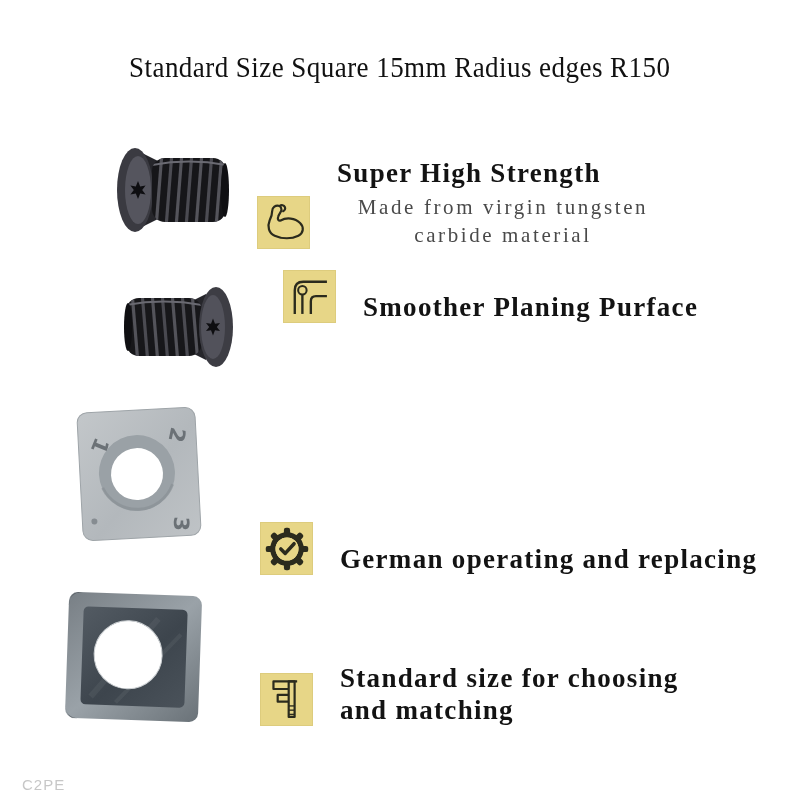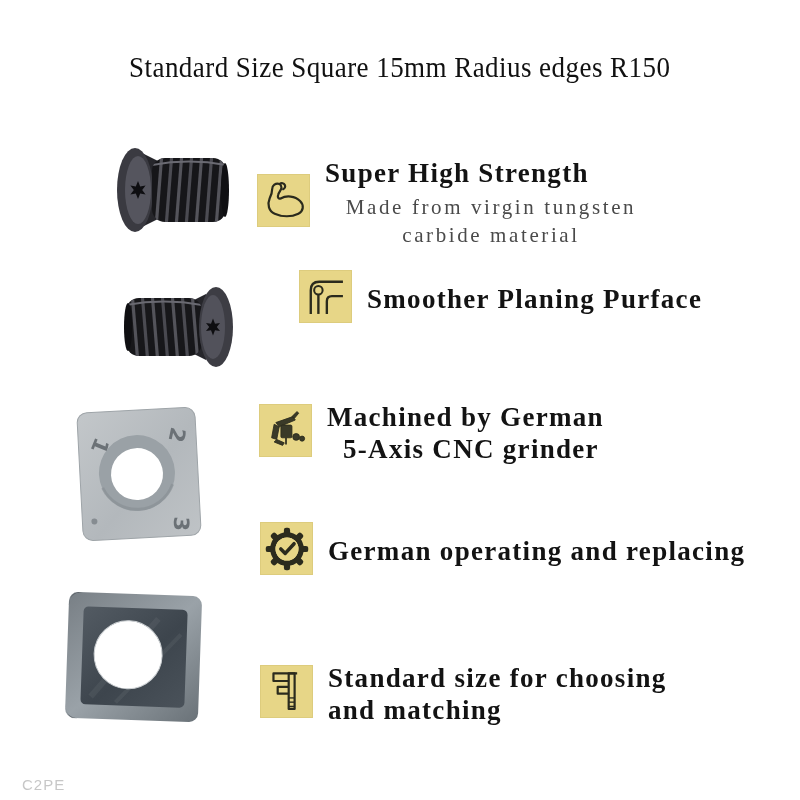--- a/index.html
+++ b/index.html
@@ -7,21 +7,21 @@
     position:relative;width:800px;height:800px;background:#ffffff;overflow:hidden;
     font-family:"Liberation Serif","DejaVu Serif",serif;color:#141414;border-radius:30px;
   }
   
   .page-title{position:absolute;top:50px;left:0;right:0;text-align:center;}
   .page-title span{
     display:inline-block;font-size:30px;font-weight:500;letter-spacing:0.5px;
     transform:scaleX(0.9);transform-origin:center;white-space:nowrap;color:#111;
   }
   
-  .feature{position:absolute;display:flex;align-items:center;}
+  .feature{position:absolute;display:flex;align-items:flex-end;gap:12px;}
   .icon-box{
     width:53px;height:53px;background:#e7d687;flex:0 0 53px;
     display:flex;align-items:center;justify-content:center;
     box-shadow:0 0 0 1px #ddcc7d inset;
   }
   .f-text{margin-left:15px;padding-top:5px;}
   .f-title{
     font-size:27px;font-weight:700;letter-spacing:1.3px;line-height:32px;
     color:#131313;white-space:nowrap;
   }
@@ -155,54 +155,34 @@
     </div>
     <div class="f-text">
       <div class="f-title">Super High Strength</div>
       <div class="f-subwrap">
         <div class="f-sub">Made from virgin tungsten</div>
         <div class="f-sub">carbide material</div>
       </div>
     </div>
   </div>
 
-  <div class="feature" style="left:271px;top:270px;padding-left:28px;">
+  <div class="feature" style="left:255px;top:270px;padding-left:28px;">
     <div class="icon-box">
       <svg width="44" height="44" viewBox="0 0 52 52">
         <path d="M8 46 L8 18 Q8 8 18 8 L46 8" fill="none" stroke="#2b2b1d" stroke-width="2.8"></path>
         <path d="M27 46 L27 31 Q27 25 33 25 L46 25" fill="none" stroke="#2b2b1d" stroke-width="2.8"></path>
         <circle cx="17" cy="18" r="5" fill="none" stroke="#2b2b1d" stroke-width="2.4"></circle>
         <line x1="17" y1="23" x2="17" y2="46" stroke="#2b2b1d" stroke-width="2.8"></line>
       </svg>
     </div>
     <div class="f-text">
       <div class="f-title">Smoother Planing Purface</div>
     </div>
   </div>
 
-  <div class="feature" style="left:259px;top:396px;">
-    <div class="icon-box">
-      <svg width="44" height="44" viewBox="0 0 52 52">
-        <g fill="#3a3a28" stroke="#2b2b1d" stroke-width="1">
-          <path d="M14 16 L34 9 L37 13 L18 21 Z"></path>
-          <rect x="20" y="19" width="13" height="15" rx="1.5"></rect>
-          <path d="M12 18 L9 34 L15 36 L18 21 Z"></path>
-          <circle cx="38" cy="33" r="4"></circle>
-          <circle cx="45" cy="35" r="3"></circle>
-          <path d="M33 9 L39 3 L41 5 L36 11 Z"></path>
-          <path d="M15 36 L24 40 L22 43 L12 39 Z"></path>
-        </g>
-        <line x1="26" y1="34" x2="26" y2="42" stroke="#2b2b1d" stroke-width="2"></line>
-      </svg>
-    </div>
-    <div class="f-text">
-      <div class="f-title">Machined by German</div>
-      <div class="f-title indent">5-Axis CNC grinder</div>
-    </div>
-  </div>
 
   <div class="feature" style="left:260px;top:522px;">
     <div class="icon-box">
       <svg width="46" height="46" viewBox="0 0 52 52">
         <g fill="#2b2b1d">
           <rect x="22.5" y="2" width="7" height="9" rx="2.5"></rect>
           <rect x="22.5" y="41" width="7" height="9" rx="2.5"></rect>
           <rect x="2" y="22.5" width="9" height="7" rx="2.5"></rect>
           <rect x="41" y="22.5" width="9" height="7" rx="2.5"></rect>
           <rect x="22.5" y="2" width="7" height="9" rx="2.5" transform="rotate(45 26 26)"></rect>

